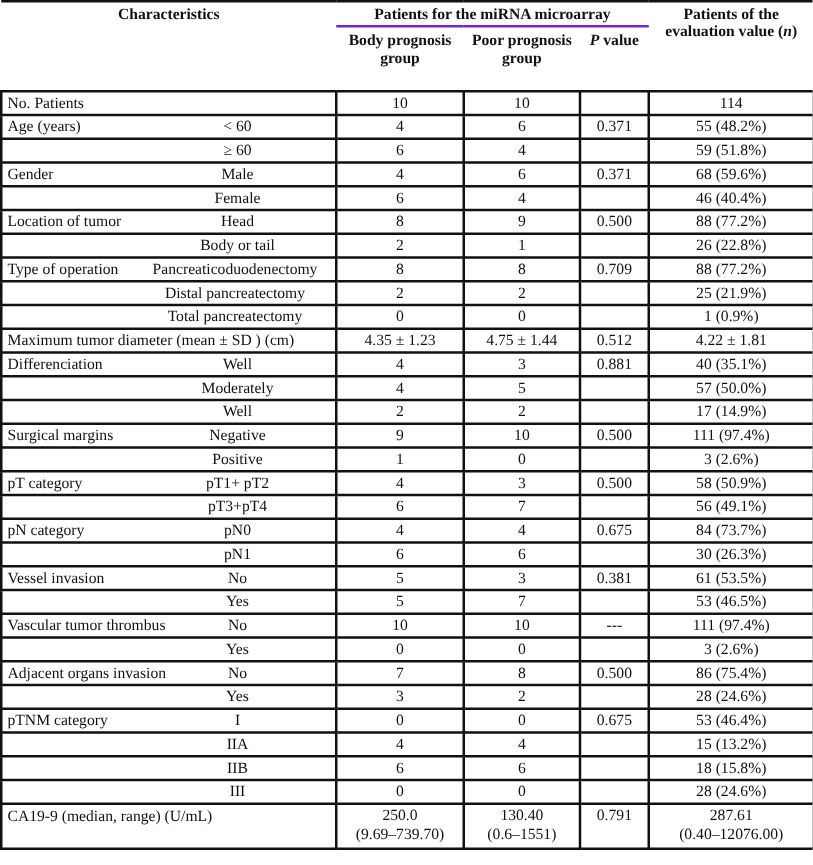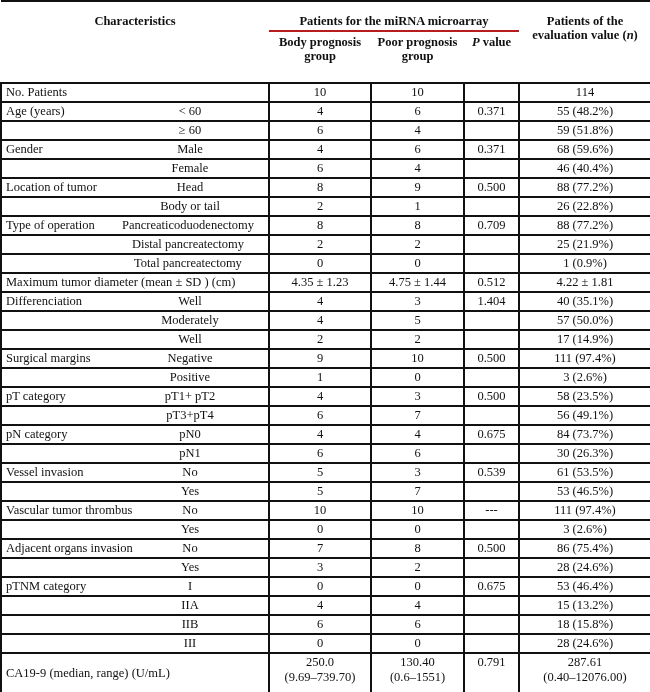--- a/index.html
+++ b/index.html
@@ -5,31 +5,31 @@
   html, body { margin: 0; padding: 0; background: #ffffff; }
   body { width: 650px; height: 692px; overflow: hidden; font-family: "Liberation Serif", serif; color: #111; }
   .wrap { position: relative; width: 650px; }
   table { border-collapse: collapse; width: 650px; table-layout: fixed; font-size: 12.5px; }
   col.c-char { width: 268px; }
   col.c-good { width: 102px; }
   col.c-poor { width: 93px; }
   col.c-p { width: 55px; }
   col.c-coh { width: 132px; }
   thead th { font-weight: bold; font-size: 12.5px; line-height: 14px; vertical-align: top; padding: 0 2px; }
-  thead tr.h1 th { border-top: 2px solid #111; padding-top: 12px; }
-  th.group-head { border-bottom: 2px solid #b91c1c; padding-bottom: 2px; margin-top: 12px; }
+  thead tr.h1 th { border-top: 2px solid #111; padding-top: 2px; }
+  th.group-head { border-bottom: 2px solid #6d28d9; padding-bottom: 2px; margin-top: 12px; }
   thead tr.h2 th { padding-top: 3px; height: 47px; }
   .ital { font-style: italic; }
   tbody td { border: 2px solid #111; height: 15px; line-height: 15px; padding: 1px 4px; text-align: center; white-space: nowrap; }
   tbody td.char { text-align: left; padding: 0; }
   .char-inner { display: flex; justify-content: space-between; align-items: flex-end; }
   .char-label { padding-left: 4px; }
   .char-sub { display: inline-block; text-align: center; }
   tbody tr.tall td { height: 32px; line-height: 15px; vertical-align: top; }
-  tbody tr.tall td.char { vertical-align: top; padding-top: 12px; }
+  tbody tr.tall td.char { vertical-align: top; padding-top: 2px; }
 </style>
 </head>
 <body>
 
 <div class="wrap">
 <table>
   <colgroup>
     <col class="c-char">
         <col class="c-good">
         <col class="c-poor">
@@ -276,21 +276,21 @@
               <span class="char-sub" style="width: 100px; margin-right: 28px;">Well</span>
             </div>
           </td>
           <td>
             <div>4</div>
           </td>
           <td>
             <div>3</div>
           </td>
           <td>
-            <div>1.404</div>
+            <div>0.881</div>
           </td>
           <td>
             <div>40 (35.1%)</div>
           </td>
         </tr>
         <tr>
           <td class="char">
             <div class="char-inner">
               <span class="char-label"></span>
               <span class="char-sub" style="width: 100px; margin-right: 28px;">Moderately</span>
@@ -379,21 +379,21 @@
           <td>
             <div>4</div>
           </td>
           <td>
             <div>3</div>
           </td>
           <td>
             <div>0.500</div>
           </td>
           <td>
-            <div>58 (23.5%)</div>
+            <div>58 (50.9%)</div>
           </td>
         </tr>
         <tr>
           <td class="char">
             <div class="char-inner">
               <span class="char-label"></span>
               <span class="char-sub" style="width: 100px; margin-right: 28px;">pT3+pT4</span>
             </div>
           </td>
           <td>
@@ -456,21 +456,21 @@
               <span class="char-sub" style="width: 100px; margin-right: 28px;">No</span>
             </div>
           </td>
           <td>
             <div>5</div>
           </td>
           <td>
             <div>3</div>
           </td>
           <td>
-            <div>0.539</div>
+            <div>0.381</div>
           </td>
           <td>
             <div>61 (53.5%)</div>
           </td>
         </tr>
         <tr>
           <td class="char">
             <div class="char-inner">
               <span class="char-label"></span>
               <span class="char-sub" style="width: 100px; margin-right: 28px;">Yes</span>

